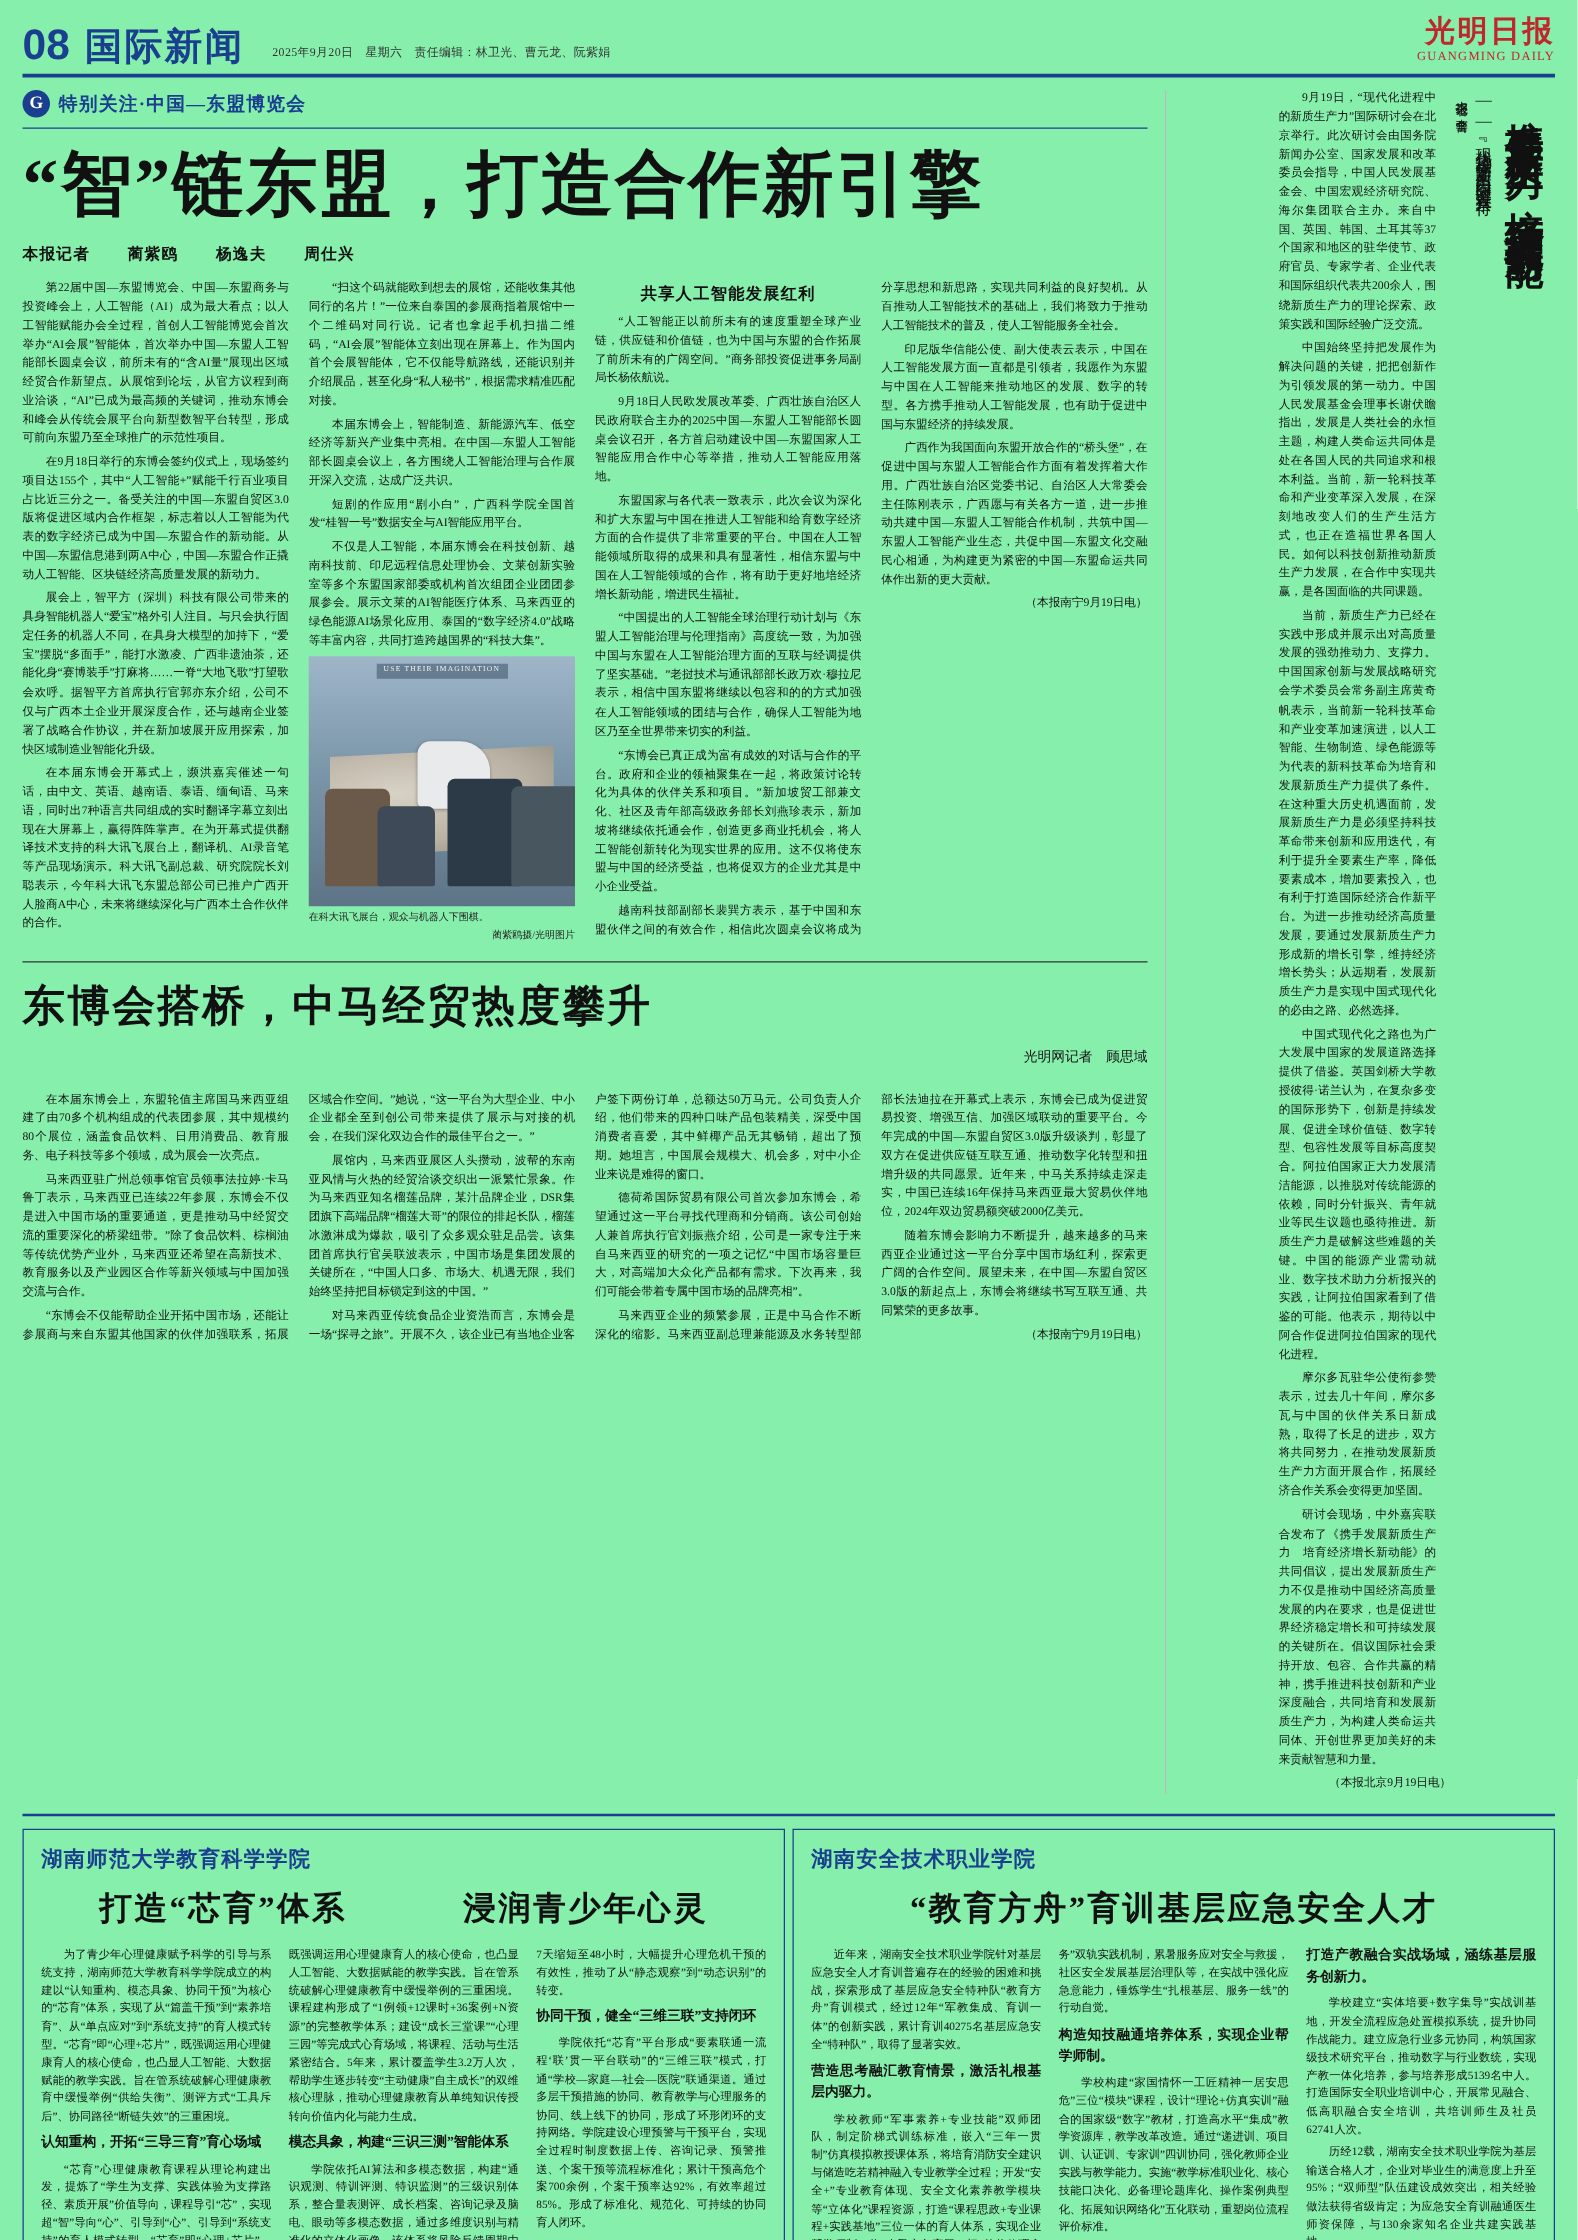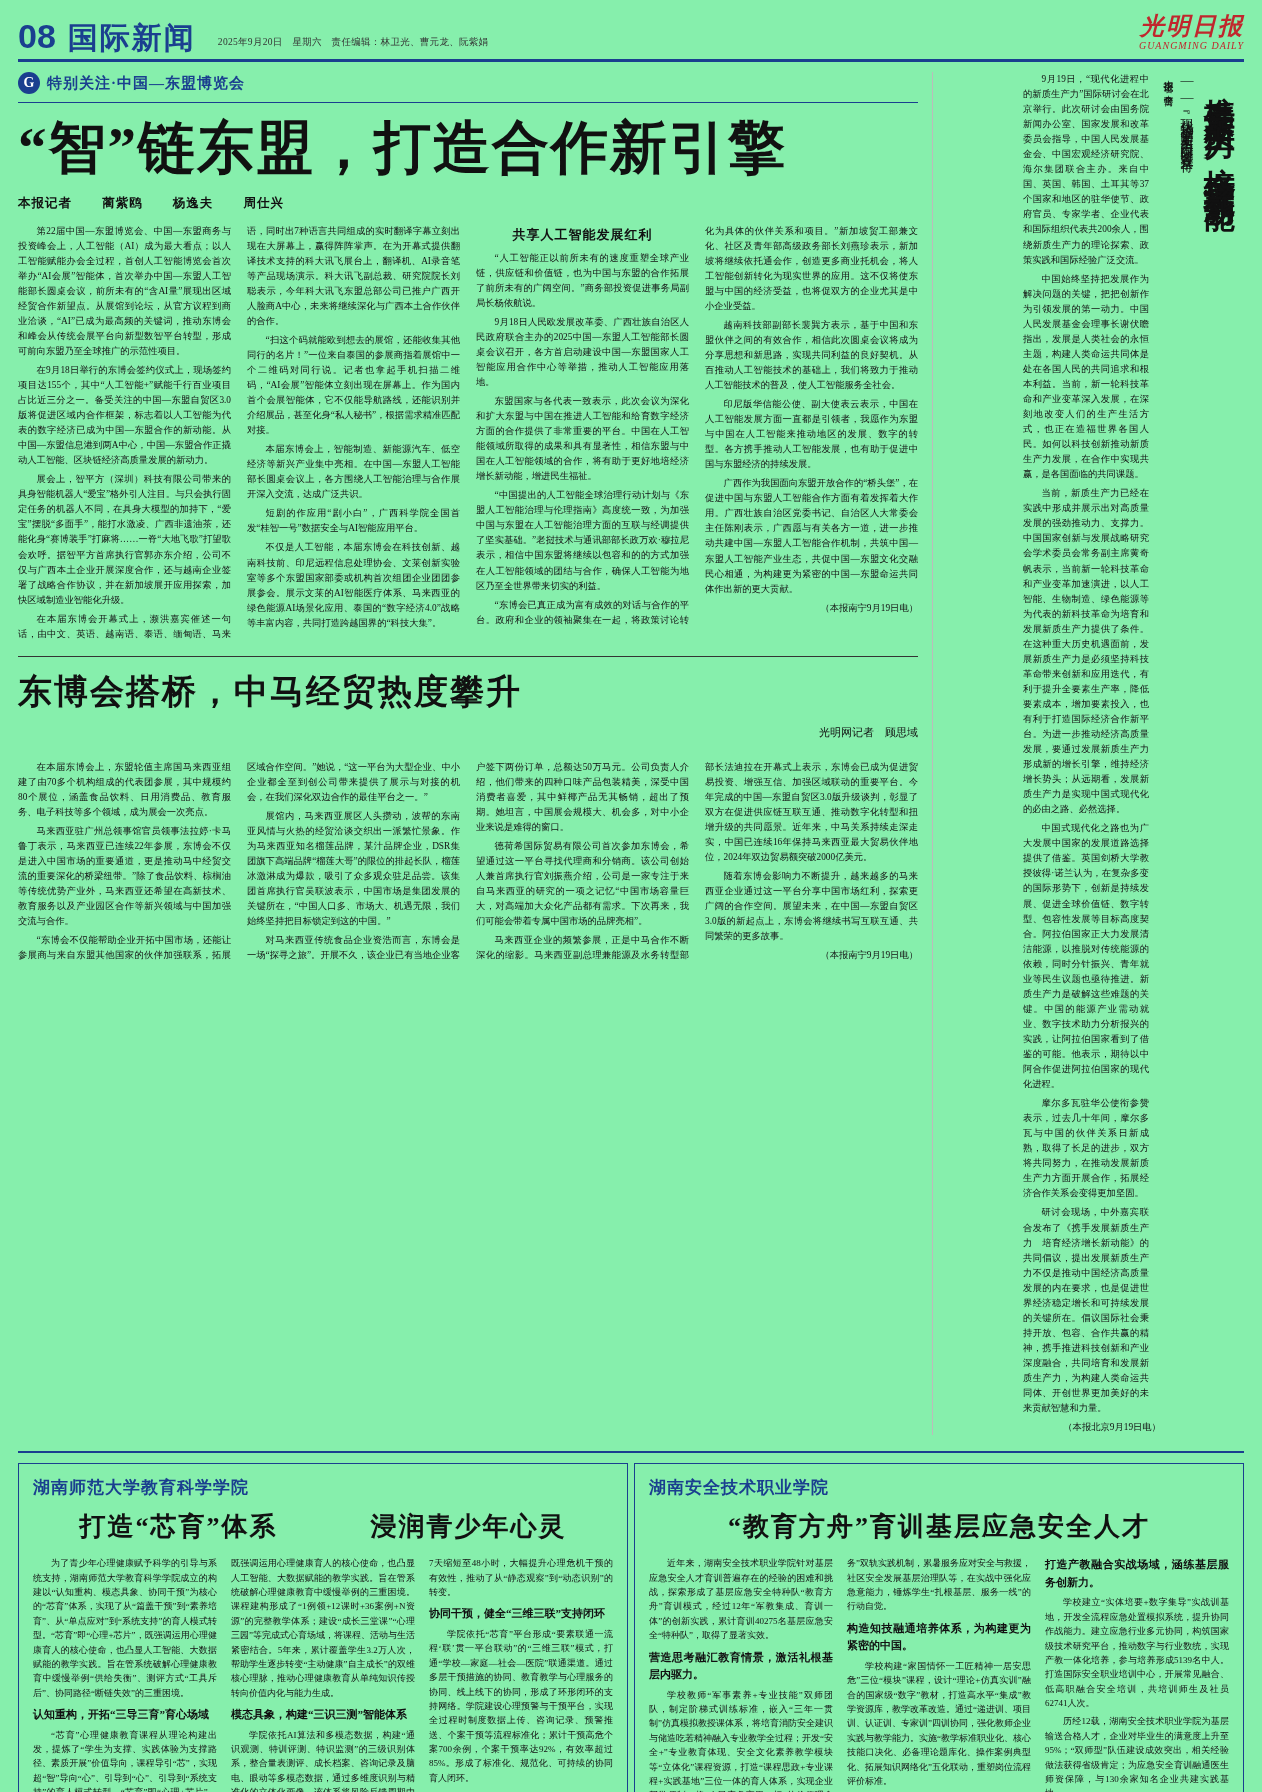--- a/index.html
+++ b/index.html
@@ -49,21 +49,20 @@
     color: #333;
     margin-left: 22px;
     padding-bottom: 4px;
     letter-spacing: 0.3px;
     white-space: nowrap;
   }
   .brand {
     margin-left: auto;
     text-align: right;
     padding-bottom: 2px;
-    font-style: italic;
   }
   .brand-name {
     font-size: 24px;
     font-weight: bold;
     color: #c0272d;
     letter-spacing: 2px;
     line-height: 1;
   }
   .brand-sub {
     font-size: 10px;
@@ -329,20 +328,33 @@
       <div class="cols-4">
         <p>第22届中国—东盟博览会、中国—东盟商务与投资峰会上，人工智能（AI）成为最大看点；以人工智能赋能办会全过程，首创人工智能博览会首次举办“AI会展”智能体，首次举办中国—东盟人工智能部长圆桌会议，前所未有的“含AI量”展现出区域经贸合作新望点。从展馆到论坛，从官方议程到商业洽谈，“AI”已成为最高频的关键词，推动东博会和峰会从传统会展平台向新型数智平台转型，形成可前向东盟乃至全球推广的示范性项目。</p>
         <p>在9月18日举行的东博会签约仪式上，现场签约项目达155个，其中“人工智能+”赋能千行百业项目占比近三分之一。备受关注的中国—东盟自贸区3.0版将促进区域内合作框架，标志着以人工智能为代表的数字经济已成为中国—东盟合作的新动能。从中国—东盟信息港到两A中心，中国—东盟合作正撬动人工智能、区块链经济高质量发展的新动力。</p>
         <p>展会上，智平方（深圳）科技有限公司带来的具身智能机器人“爱宝”格外引人注目。与只会执行固定任务的机器人不同，在具身大模型的加持下，“爱宝”摆脱“多面手”，能打水激凌、广西非遗油茶，还能化身“赛博装手”打麻将……一脊“大地飞歌”打望歌会欢呼。据智平方首席执行官郭亦东介绍，公司不仅与广西本土企业开展深度合作，还与越南企业签署了战略合作协议，并在新加坡展开应用探索，加快区域制造业智能化升级。</p>
         <p>在本届东博会开幕式上，濒洪嘉宾催述一句话，由中文、英语、越南语、泰语、缅甸语、马来语，同时出7种语言共同组成的实时翻译字幕立刻出现在大屏幕上，赢得阵阵掌声。在为开幕式提供翻译技术支持的科大讯飞展台上，翻译机、AI录音笔等产品现场演示。科大讯飞副总裁、研究院院长刘聪表示，今年科大讯飞东盟总部公司已推户广西开人脸商A中心，未来将继续深化与广西本土合作伙伴的合作。</p>
         <p>“扫这个码就能欧到想去的展馆，还能收集其他同行的名片！”一位来自泰国的参展商指着展馆中一个二维码对同行说。记者也拿起手机扫描二维码，“AI会展”智能体立刻出现在屏幕上。作为国内首个会展智能体，它不仅能导航路线，还能识别并介绍展品，甚至化身“私人秘书”，根据需求精准匹配对接。</p>
         <p>本届东博会上，智能制造、新能源汽车、低空经济等新兴产业集中亮相。在中国—东盟人工智能部长圆桌会议上，各方围绕人工智能治理与合作展开深入交流，达成广泛共识。</p>
         <p>短剧的作应用“剧小白”，广西科学院全国首发“桂智一号”数据安全与AI智能应用平台。</p>
         <p>不仅是人工智能，本届东博会在科技创新、越南科技前、印尼远程信息处理协会、文莱创新实验室等多个东盟国家部委或机构首次组团企业团团参展参会。展示文莱的AI智能医疗体系、马来西亚的绿色能源AI场景化应用、泰国的“数字经济4.0”战略等丰富内容，共同打造跨越国界的“科技大集”。</p>
 
+        <div class="photo-box">
+          <div class="photo">
+            <div class="banner">USE THEIR IMAGINATION</div>
+            <div class="tablelight"></div>
+            <div class="arm"></div>
+            <div class="fig a"></div>
+            <div class="fig b"></div>
+            <div class="fig c"></div>
+            <div class="fig d"></div>
+          </div>
+          <div class="photo-cap">在科大讯飞展台，观众与机器人下围棋。</div>
+          <div class="photo-credit">蔺紫鸥摄/光明图片</div>
+        </div>
 
         <div class="sub-head">共享人工智能发展红利</div>
         <p>“人工智能正以前所未有的速度重塑全球产业链，供应链和价值链，也为中国与东盟的合作拓展了前所未有的广阔空间。”商务部投资促进事务局副局长杨依航说。</p>
         <p>9月18日人民欧发展改革委、广西壮族自治区人民政府联合主办的2025中国—东盟人工智能部长圆桌会议召开，各方首启动建设中国—东盟国家人工智能应用合作中心等举措，推动人工智能应用落地。</p>
         <p>东盟国家与各代表一致表示，此次会议为深化和扩大东盟与中国在推进人工智能和给育数字经济方面的合作提供了非常重要的平台。中国在人工智能领域所取得的成果和具有显著性，相信东盟与中国在人工智能领域的合作，将有助于更好地培经济增长新动能，增进民生福祉。</p>
         <p>“中国提出的人工智能全球治理行动计划与《东盟人工智能治理与伦理指南》高度统一致，为加强中国与东盟在人工智能治理方面的互联与经调提供了坚实基础。”老挝技术与通讯部部长政万欢·穆拉尼表示，相信中国东盟将继续以包容和的的方式加强在人工智能领域的团结与合作，确保人工智能为地区乃至全世界带来切实的利益。</p>
         <p>“东博会已真正成为富有成效的对话与合作的平台。政府和企业的领袖聚集在一起，将政策讨论转化为具体的伙伴关系和项目。”新加坡贸工部兼文化、社区及青年部高级政务部长刘燕珍表示，新加坡将继续依托通会作，创造更多商业托机会，将人工智能创新转化为现实世界的应用。这不仅将使东盟与中国的经济受益，也将促双方的企业尤其是中小企业受益。</p>
         <p>越南科技部副部长裴巽方表示，基于中国和东盟伙伴之间的有效合作，相信此次圆桌会议将成为分享思想和新思路，实现共同利益的良好契机。从百推动人工智能技术的基础上，我们将致力于推动人工智能技术的普及，使人工智能服务全社会。</p>
         <p>印尼版华信能公使、副大使表云表示，中国在人工智能发展方面一直都是引领者，我愿作为东盟与中国在人工智能来推动地区的发展、数字的转型。各方携手推动人工智能发展，也有助于促进中国与东盟经济的持续发展。</p>
         <p>广西作为我国面向东盟开放合作的“桥头堡”，在促进中国与东盟人工智能合作方面有着发挥着大作用。广西壮族自治区党委书记、自治区人大常委会主任陈刚表示，广西愿与有关各方一道，进一步推动共建中国—东盟人工智能合作机制，共筑中国—东盟人工智能产业生态，共促中国—东盟文化交融民心相通，为构建更为紧密的中国—东盟命运共同体作出新的更大贡献。</p>
@@ -407,21 +419,21 @@
       <div class="ad-tag">·广告·</div>
     </div>
 
     <div class="ad right">
       <div class="ad-org">湖南安全技术职业学院</div>
       <div class="ad-title">“教育方舟”育训基层应急安全人才</div>
       <div class="ad-cols three">
         <p>近年来，湖南安全技术职业学院针对基层应急安全人才育训普遍存在的经验的困难和挑战，探索形成了基层应急安全特种队“教育方舟”育训模式，经过12年“军教集成、育训一体”的创新实践，累计育训40275名基层应急安全“特种队”，取得了显著实效。</p>
         <div class="ad-sub">营造思考融汇教育情景，激活礼根基层内驱力。</div>
         <p>学校教师“军事素养+专业技能”双师团队，制定阶梯式训练标准，嵌入“三年一贯制”仿真模拟教授课体系，将培育消防安全建识与储造吃若精神融入专业教学全过程；开发“安全+”专业教育体现、安全文化素养教学模块等“立体化”课程资源，打造“课程思政+专业课程+实践基地”三位一体的育人体系，实现企业帮学师制，将“人民安危高于一切”的价值理念融入专业实训认同，建设“实战救援+社会服务”双轨实践机制，累暑服务应对安全与救援，社区安全发展基层治理队等，在实战中强化应急意能力，锤炼学生“扎根基层、服务一线”的行动自觉。</p>
-        <div class="ad-sub">构造知技融通培养体系，为构建更为紧密的中国。</div>
+        <div class="ad-sub">构造知技融通培养体系，实现企业帮学师制。</div>
         <p>学校构建“家国情怀一工匠精神一居安思危”三位“模块”课程，设计“理论+仿真实训”融合的国家级“数字”教材，打造高水平“集成”教学资源库，教学改革改造。通过“递进训、项目训、认证训、专家训”四训协同，强化教师企业实践与教学能力。实施“教学标准职业化、核心技能口决化、必备理论题库化、操作案例典型化、拓展知识网络化”五化联动，重塑岗位流程评价标准。</p>
         <div class="ad-sub">打造产教融合实战场域，涵练基层服务创新力。</div>
         <p>学校建立“实体培要+数字集导”实战训基地，开发全流程应急处置模拟系统，提升协同作战能力。建立应急行业多元协同，构筑国家级技术研究平台，推动数字与行业数统，实现产教一体化培养，参与培养形成5139名中人。打造国际安全职业培训中心，开展常见融合、低高职融合安全培训，共培训师生及社员62741人次。</p>
         <p>历经12载，湖南安全技术职业学院为基层输送合格人才，企业对毕业生的满意度上升至95%；“双师型”队伍建设成效突出，相关经验做法获得省级肯定；为应急安全育训融通医生师资保障，与130余家知名企业共建实践基地。</p>
         <div class="ad-sign">（邓晓飞　蒋海波）</div>
       </div>
       <div class="ad-tag">·广告·</div>
     </div>
   </div>
 

